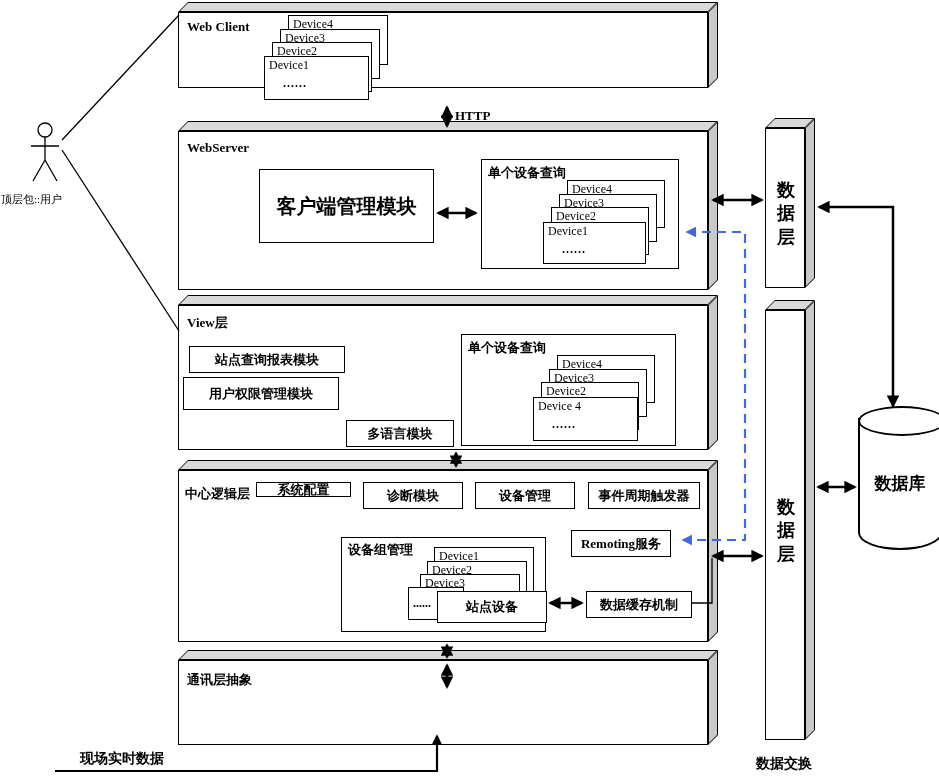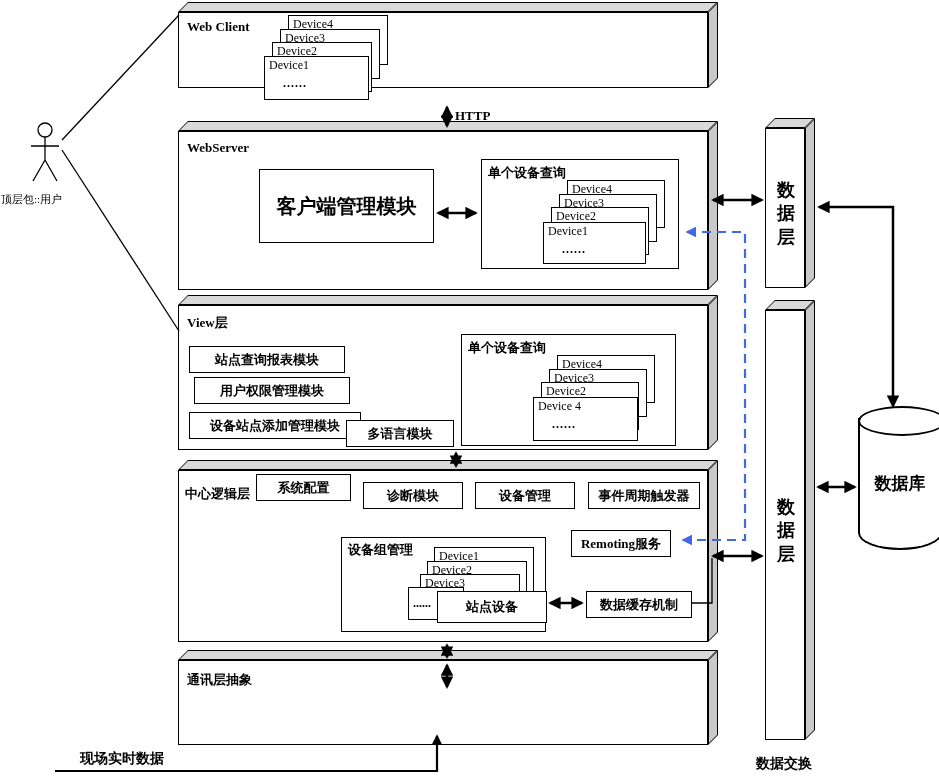--- a/index.html
+++ b/index.html
@@ -74,22 +74,21 @@
         <div class="ddots">......</div>
         </div>
     </div>
   </div>
 
   <div class="slab" style="left:178px;top:305px;width:530px;height:145px">
     <div class="face-top"></div>
     <div class="face-side"></div>
     <div class="layer-title" style="left:8px;top:8px">View层</div>
     <div class="box" style="left:10px;top:40px;width:156px;height:27px">站点查询报表模块</div>
-    <div class="box" style="left:15px;top:71px;width:156px;height:27px">用户权限管理模块</div>
-    <div class="box" style="left:10px;top:106px;width:172px;height:27px">设备站点添加管理模块</div>
+    <div class="box" style="left:4px;top:71px;width:156px;height:33px">用户权限管理模块</div>
     <div class="box" style="left:167px;top:114px;width:108px;height:27px">多语言模块</div>
     <div class="group" style="left:282px;top:28px;width:215px;height:112px">
       <div class="glabel">单个设备查询</div>
       <div class="dbox" style="left:95px;top:20px;width:98px;height:48px">
         <span class="dlabel">Device4</span>
         </div>
       <div class="dbox" style="left:87px;top:34px;width:98px;height:48px">
         <span class="dlabel">Device3</span>
         </div>
       <div class="dbox" style="left:79px;top:47px;width:98px;height:48px">
@@ -99,21 +98,21 @@
         <span class="dlabel">Device 4</span>
         <div class="ddots">......</div>
         </div>
     </div>
   </div>
 
   <div class="slab" style="left:178px;top:470px;width:530px;height:172px">
     <div class="face-top"></div>
     <div class="face-side"></div>
     <div class="layer-title" style="left:6px;top:14px">中心逻辑层</div>
-    <div class="box" style="left:77px;top:3px;width:95px;height:27px">系统配置</div>
+    <div class="box" style="left:77px;top:11px;width:95px;height:15px">系统配置</div>
     <div class="box" style="left:184px;top:11px;width:100px;height:27px">诊断模块</div>
     <div class="box" style="left:296px;top:11px;width:100px;height:27px">设备管理</div>
     <div class="box" style="left:409px;top:11px;width:112px;height:27px">事件周期触发器</div>
     <div class="box" style="left:392px;top:59px;width:100px;height:27px">Remoting服务</div>
     <div class="group" style="left:162px;top:66px;width:205px;height:95px">
       <div class="glabel" style="top:3px">设备组管理</div>
       <div class="dbox" style="left:92px;top:9px;width:100px;height:46px">
         <span class="dlabel">Device1</span>
         </div>
       <div class="dbox" style="left:85px;top:23px;width:100px;height:46px">

